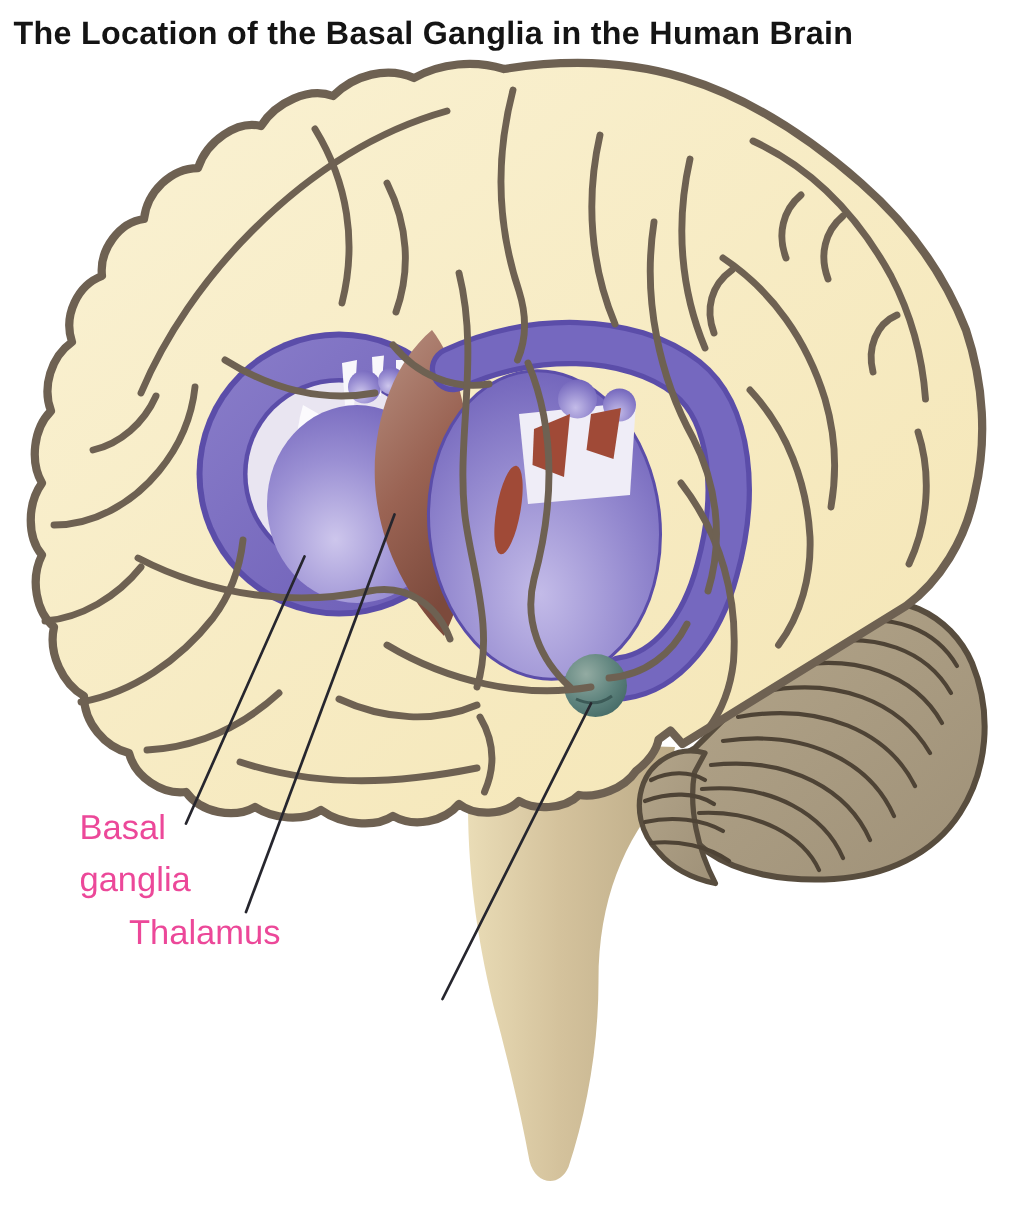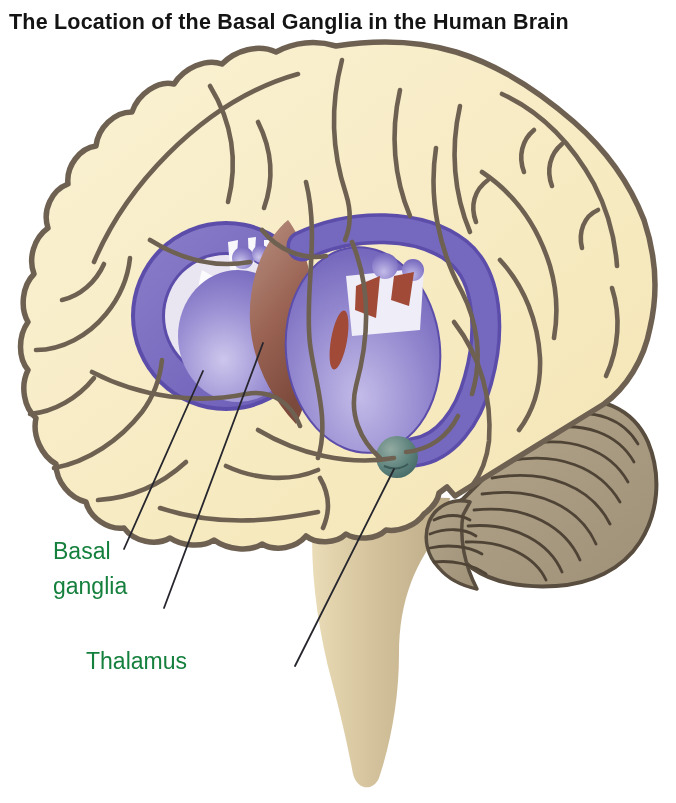--- a/index.html
+++ b/index.html
@@ -7,25 +7,25 @@
     position:relative;width:676px;height:803px;overflow:hidden;background:#ffffff;
     font-family:"Liberation Sans",sans-serif;
   }
   #stage svg{position:absolute;left:0;top:0;}
   .figure-title{
     position:absolute;left:9px;top:10px;width:662px;
     font-size:21.5px;font-weight:bold;letter-spacing:.2px;color:#141414;
     white-space:nowrap;
   }
   .lbl{
-    position:absolute;font-size:23px;line-height:35px;color:#15803d;
+    position:absolute;font-size:23px;line-height:35px;color:#ec4899;
     white-space:pre-line;
   }
   #lbl-basal{left:53px;top:534px;}
-  #lbl-thalamus{left:86px;top:644px;}
+  #lbl-thalamus{left:86px;top:604px;}
   #lbl-amygdala{left:228px;top:669px;}
 </style>
 </head>
 <body>
 
 <div id="stage">
 
   <svg width="676" height="803" viewBox="0 0 676 803">
     <defs>
       <linearGradient id="cortexG" x1="0" y1="0" x2="1" y2="1">

